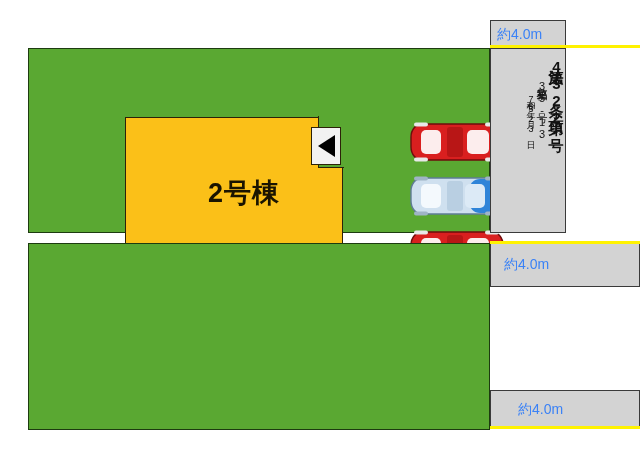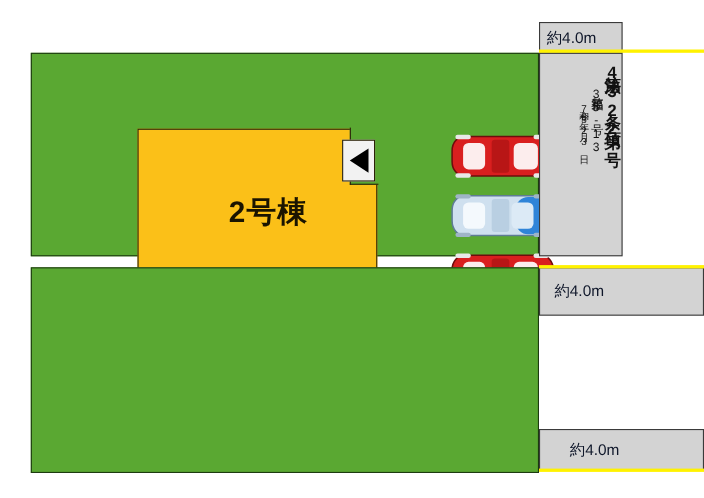--- a/index.html
+++ b/index.html
@@ -88,21 +88,21 @@
     box-sizing:border-box;
   }
   #road-top   { left:490px; top:20px;  width:76px;  height:28px; }
   #road-main  { left:490px; top:48px;  width:76px;  height:185px; }
   #road-mid   { left:490px; top:243px; width:150px; height:44px; }
   #road-bottom{ left:490px; top:390px; width:150px; height:38px; }
 
   .road-label{
     position:absolute;
     font-size:14px;
-    color:#0f172a;
+    color:#3b82f6;
     white-space:nowrap;
     line-height:1;
   }
   #label-road-top   { left:497px; top:27px;  }
   #label-road-mid   { left:504px; top:257px; }
   #label-road-bottom{ left:518px; top:402px; }
 
   
   .frontline{
     position:absolute;

